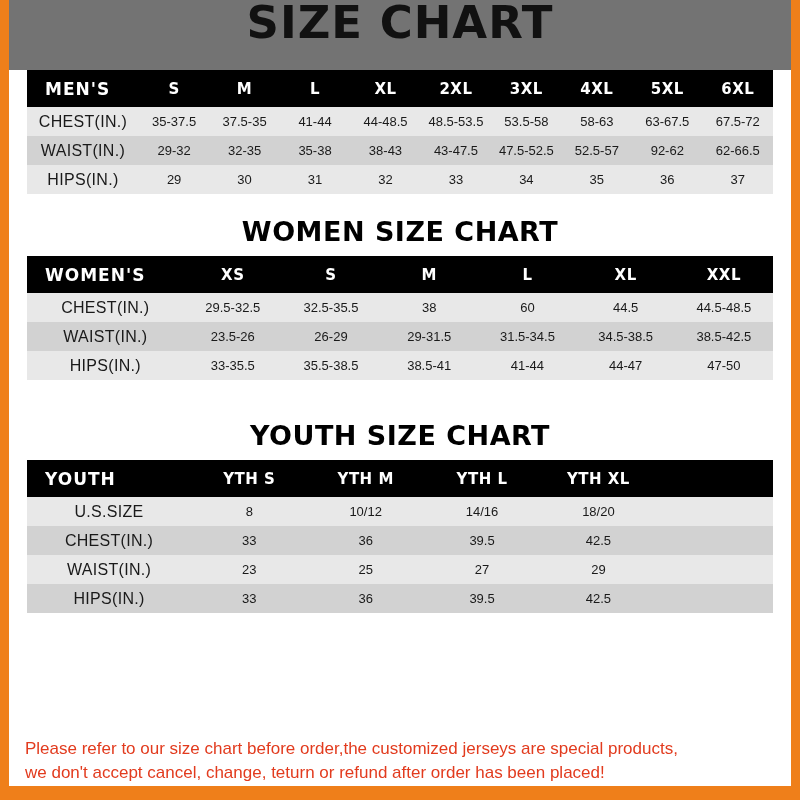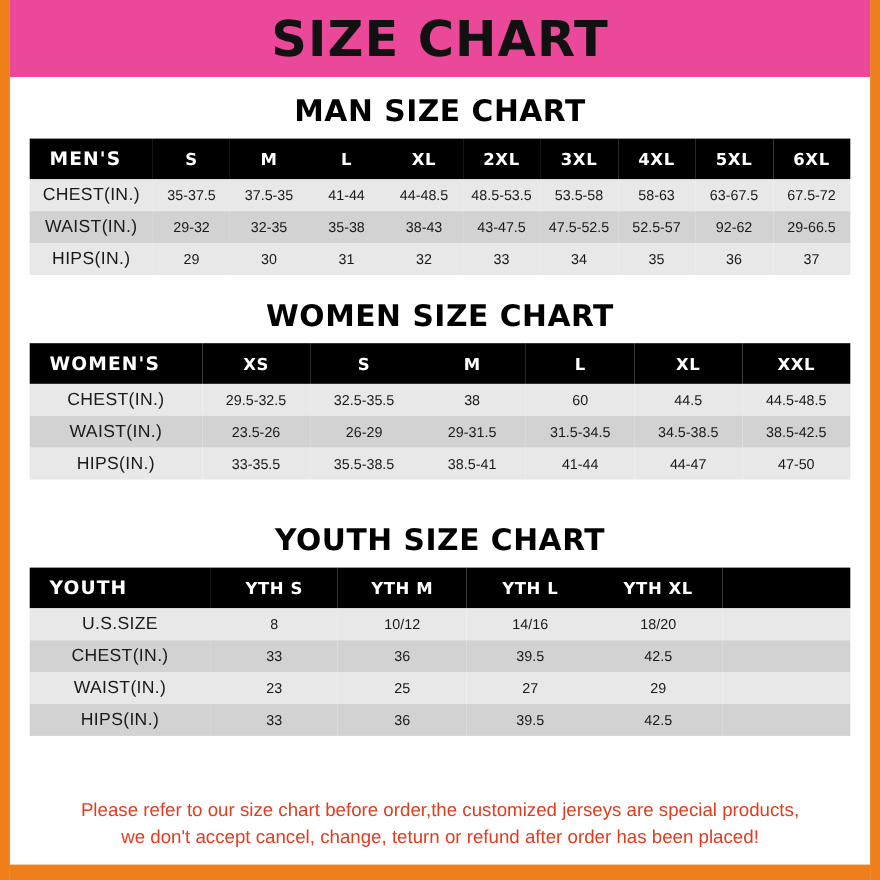--- a/index.html
+++ b/index.html
@@ -18,24 +18,24 @@
     width: 800px;
     height: 800px;
     box-sizing: border-box;
     border-left: 9px solid #ef7f1a;
     border-right: 9px solid #ef7f1a;
     background: #ffffff;
     display: flex;
     flex-direction: column;
   }
   .banner {
-    background: #ec4899;
+    background: #737373;
     height: 70px;
     display: flex;
-    align-items: center;
+    align-items: flex-start;
     justify-content: center;
     flex: none;
   }
   .banner-title {
     font-family: "DejaVu Sans", sans-serif;
     font-weight: bold;
     font-size: 45px;
     letter-spacing: 1px;
     color: #111111;
     line-height: 1;
@@ -96,23 +96,22 @@
     letter-spacing: 0.3px;
   }
 
   
   table.men col.c0 { width: 15%; }
   table.women col.c0 { width: 21%; }
   table.youth col.c0 { width: 22%; }
 
   .footer {
     margin-top: auto;
-    padding: 10px 16px 14px 16px;
+    padding: 10px 16px 2px 16px;
     box-sizing: border-box;
-    text-align: center;
   }
   .footer p {
     margin: 0;
     color: #e23b1e;
     font-size: 17px;
     line-height: 1.38;
     font-family: "Liberation Sans", sans-serif;
   }
   .bottom-bar {
     background: #ef7f1a;
@@ -124,21 +123,20 @@
 <body>
 
 <div class="page">
 
   <div class="banner">
     <div class="banner-title">SIZE CHART</div>
   </div>
 
   <div class="content">
 
-    <div class="section-title t1">MAN SIZE CHART</div>
     <table class="size men">
       <colgroup>
         <col class="c0">
           <col>
           <col>
           <col>
           <col>
           <col>
           <col>
           <col>
@@ -175,21 +173,21 @@
         <tr class="even">
           <td class="first">WAIST(IN.)</td>
           <td>29-32</td>
           <td>32-35</td>
           <td>35-38</td>
           <td>38-43</td>
           <td>43-47.5</td>
           <td>47.5-52.5</td>
           <td>52.5-57</td>
           <td>92-62</td>
-          <td>29-66.5</td>
+          <td>62-66.5</td>
         </tr>
         <tr class="odd">
           <td class="first">HIPS(IN.)</td>
           <td>29</td>
           <td>30</td>
           <td>31</td>
           <td>32</td>
           <td>33</td>
           <td>34</td>
           <td>35</td>

